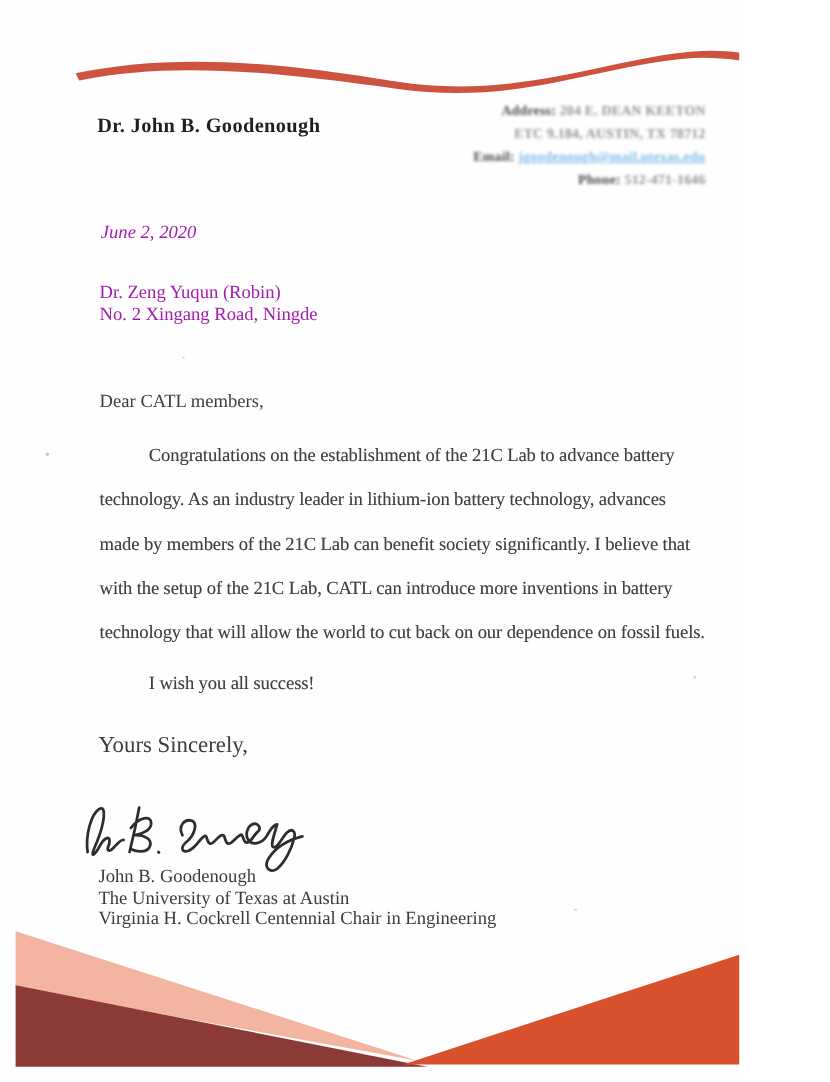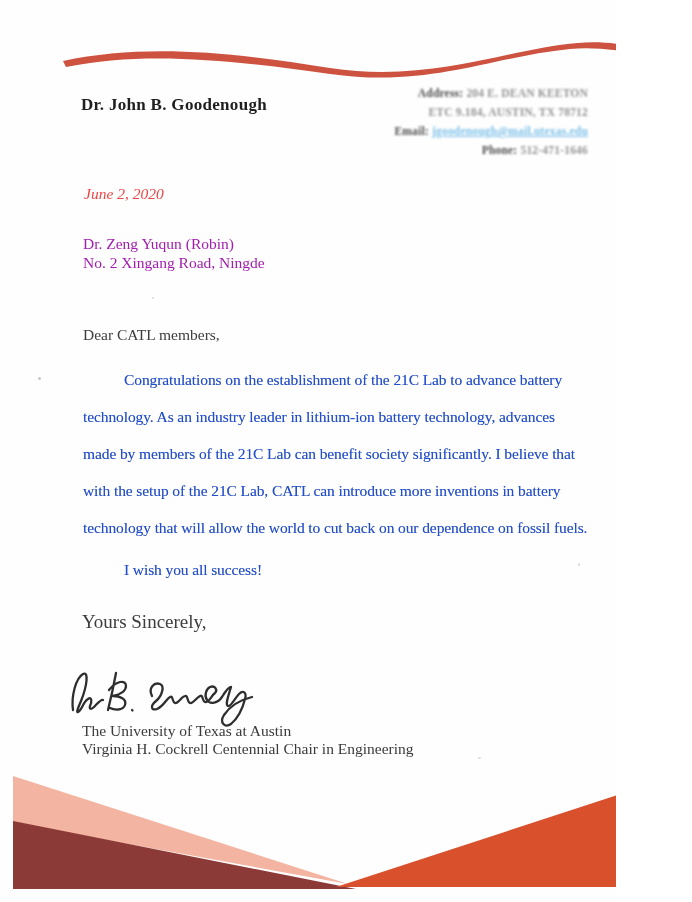--- a/index.html
+++ b/index.html
@@ -7,24 +7,24 @@
     position:relative;width:616px;height:902px;background:#fefefe;overflow:hidden;
     font-family:"Liberation Serif","DejaVu Serif",serif;color:#3d3d3d;
   }
   .abs{position:absolute;}
   .sender-name{left:81px;top:95px;font-size:17px;font-weight:bold;color:#1f1f1f;letter-spacing:.3px;}
   .contact{right:28px;top:84px;text-align:right;font-size:11.5px;line-height:19px;
     filter:blur(1.15px);letter-spacing:.2px;}
   .contact .lbl{font-weight:bold;color:#4e4e4e;}
   .contact .val{color:#949494;font-weight:600;}
   .contact .email{color:#7cc0e8;text-decoration:underline;font-weight:600;}
-  .date-line{left:84px;top:185px;font-style:italic;font-size:15.5px;color:#ef4444;}
+  .date-line{left:84px;top:185px;font-style:italic;font-size:15.5px;color:#a21caf;}
   .recipient{left:83px;top:234px;font-size:15.5px;line-height:19.3px;color:#a21caf;}
   .salutation{left:83px;top:326px;font-size:15.5px;}
-  .para-line{font-size:15.5px;letter-spacing:-.1px;color:#1d4ed8;white-space:nowrap;
+  .para-line{font-size:15.5px;letter-spacing:-.1px;color:#404040;white-space:nowrap;
     text-shadow:0 0 .4px rgba(70,70,70,.45);}
   .valediction{left:82px;top:611px;font-size:19px;}
   .signblock{left:82px;top:722px;font-size:15.5px;line-height:17.6px;color:#3b3b3b;}
   .speck{position:absolute;background:#9a9a9a;border-radius:50%;}
   svg{display:block;}
 </style>
 </head>
 <body>
 
 <div class="page">
@@ -73,20 +73,21 @@
 
   <svg class="abs" style="left:68px;top:666px;" width="200" height="64" viewBox="0 0 200 64">
     <g fill="none" stroke="#2e2e2e" stroke-width="2.3" stroke-linecap="round" stroke-linejoin="round">
       <path d="M5,44 C3,30 8,12 15,8 C21,5 19,20 13,35 C10,42 8,47 10,46 C14,44 15,36 20,33 C24,30 24,36 22,40 C21,43 23,44 26,41 C29,38 33,33 35,34"></path>
       <path d="M48,7 C46,18 43,32 40,44 M41,24 C48,15 58,13 58,20 C58,26 50,29 45,30 C52,30 59,33 57,39 C55,45 46,44 42,42 M64,44 L64.5,44.5"></path>
       <path d="M84,30 C80,22 86,16 92,18 C97,20 94,30 88,35 C82,40 83,45 89,43 C96,40 98,33 102,31 C105,29 104,36 107,37 C110,38 113,31 117,30 C120,29 119,36 122,37 C125,38 128,32 132,30 C135,28 134,35 137,36 C141,37 143,30 147,27 C150,24 147,19 142,21 C138,23 136,30 139,34 C142,39 150,37 154,31 C157,26 160,21 163,21 C160,31 157,39 160,40 C163,41 167,32 171,28 C175,24 179,26 177,33 C175,41 170,52 163,58 C157,62 151,57 156,49 C162,40 172,34 184,31"></path>
     </g>
   </svg>
 
   <div class="abs signblock">
+    <div>John B. Goodenough</div>
     <div>The University of Texas at Austin</div>
     <div>Virginia H. Cockrell Centennial Chair in Engineering</div>
   </div>
 
   <svg class="abs" style="left:0;top:770px;" width="692" height="122" viewBox="0 0 692 122">
     <polygon points="13,6 348,114 13,53" fill="#f3b5a1"></polygon>
     <polygon points="13,51 356,119 13,119" fill="#8c3a37"></polygon>
     <polygon points="336,117 676,6 676,117" fill="#d8502c"></polygon>
   </svg>
 

